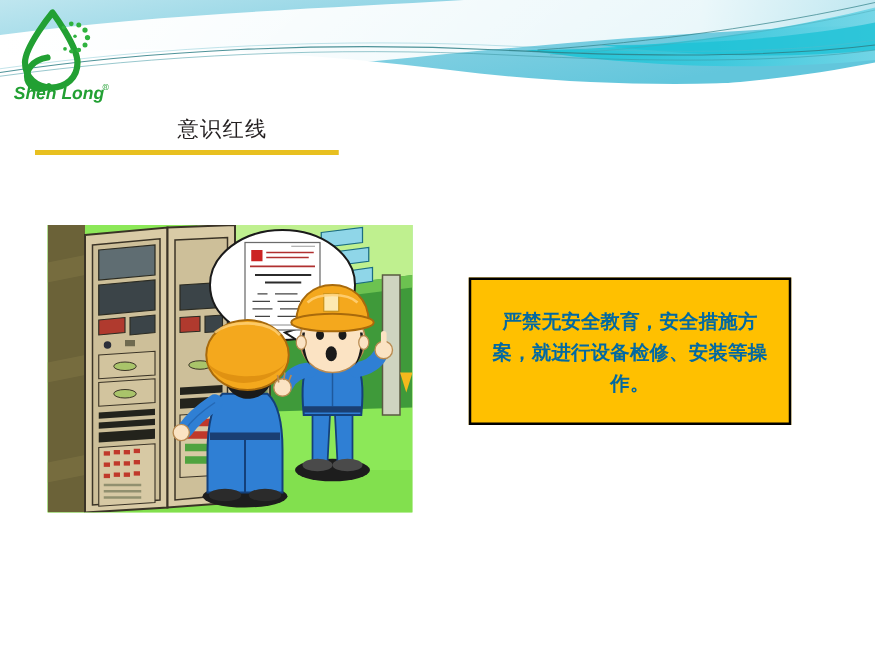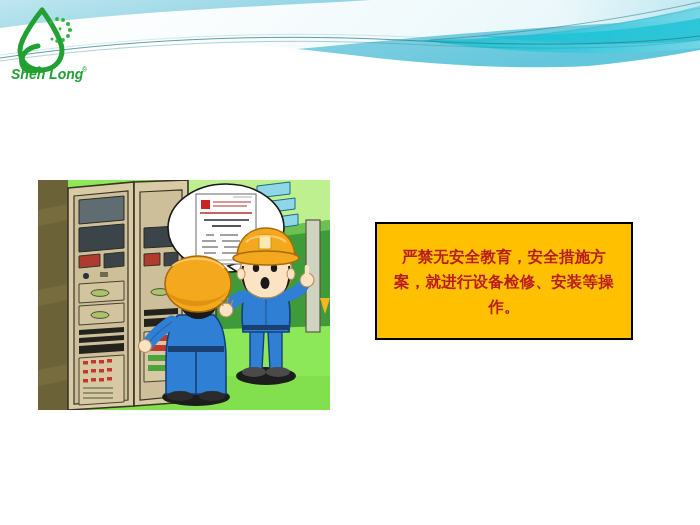--- a/index.html
+++ b/index.html
@@ -79,21 +79,21 @@
     box-sizing: border-box;
     display: flex;
     align-items: center;
   }
   .callout-text {
     padding: 0 14px;
     font-family: "DejaVu Serif", serif;
     font-weight: bold;
     font-size: 15.5px;
     line-height: 25px;
-    color: #b91c1c;
+    color: #0369a1;
     letter-spacing: 0.2px;
   }
 </style>
 </head>
 <body>
 
 <div id="slide">
 
   <div class="header-band">
     <svg class="header-svg" width="700" height="92" viewBox="0 0 700 92" xmlns="http://www.w3.org/2000/svg">
@@ -157,20 +157,24 @@
         <circle cx="49" cy="35" r="1.7"></circle>
         <circle cx="44" cy="33" r="1.5"></circle>
         <circle cx="52" cy="23" r="1.4"></circle>
       </g>
 
       <text x="3" y="73" font-family="'Liberation Sans', sans-serif" font-size="14" font-weight="bold" font-style="italic" fill="#22a033">Shen Long</text>
       <text x="74" y="66" font-family="'Liberation Sans', sans-serif" font-size="7" fill="#22a033">®</text>
     </svg>
   </div>
 
+  <div class="title-block">
+    <div class="title-text">意识红线</div>
+    <div class="title-rule"></div>
+  </div>
 
   <div class="illustration">
     <svg class="illu-svg" width="292" height="230" viewBox="0 0 292 230" xmlns="http://www.w3.org/2000/svg">
       <defs>
         <clipPath id="frameClip">
             <rect x="0" y="0" width="292" height="230"></rect>
           </clipPath>
       </defs>
       <g clip-path="url(#frameClip)">
 

